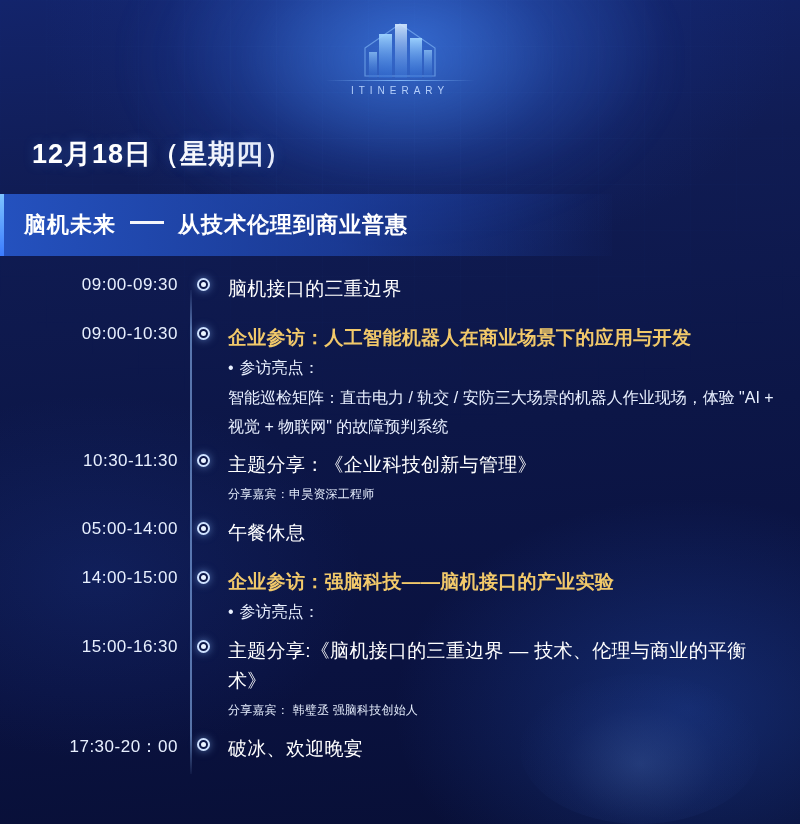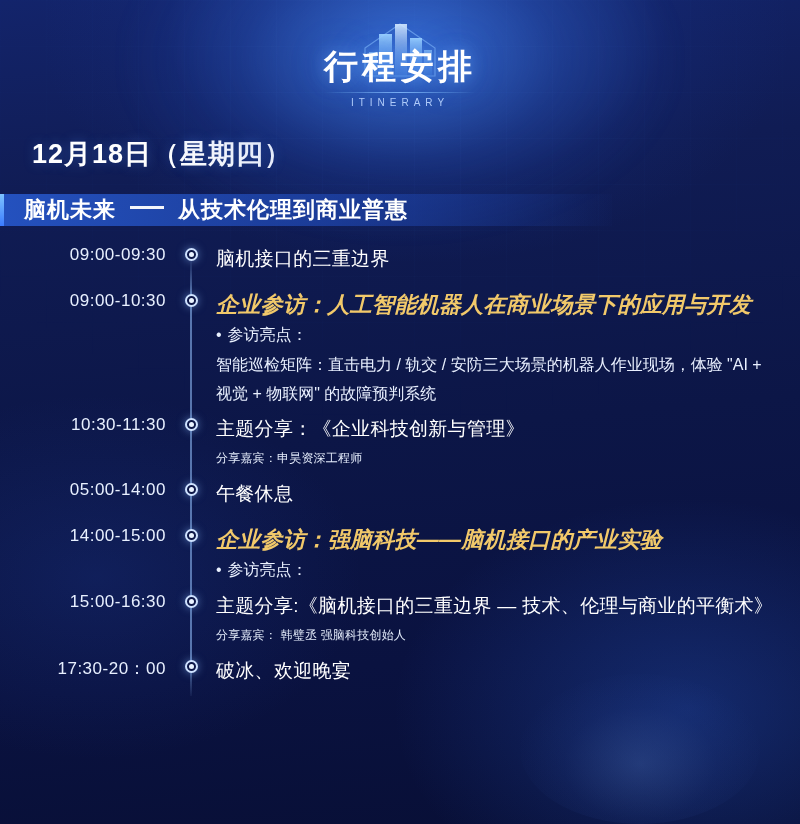--- a/index.html
+++ b/index.html
@@ -103,21 +103,21 @@
     font-size: 27px;
     font-weight: bold;
     color: #ffffff;
     letter-spacing: 1px;
     text-shadow: 0 0 12px rgba(80,150,255,0.35);
   }
 
   
   .theme-banner {
     margin: 22px 0 0 0;
-    height: 32px;
+    height: 62px;
     width: 612px;
     display: flex;
     align-items: center;
     padding-left: 24px;
     background: linear-gradient(90deg, rgba(38,86,200,0.92) 0%, rgba(30,68,170,0.75) 55%, rgba(20,42,120,0.05) 100%);
     position: relative;
   }
   .theme-banner::after {
     content: "";
     position: absolute;
@@ -158,22 +158,23 @@
     top: 16px;
     bottom: 26px;
     width: 2px;
     background: linear-gradient(180deg, rgba(150,195,255,0.05) 0%, rgba(150,195,255,0.55) 8%, rgba(150,195,255,0.55) 92%, rgba(150,195,255,0.05) 100%);
   }
   .row {
     position: relative;
     display: flex;
     align-items: flex-start;
     min-height: 40px;
-    padding: 0 0 0 0;
+    padding: 0 0 0 12px;
     margin-bottom: 6px;
+    margin-top: 9px;
   }
   .row .time {
     width: 166px;
     text-align: right;
     padding-right: 0;
     font-size: 17px;
     color: #e8f0ff;
     letter-spacing: 0.5px;
     flex: 0 0 166px;
     padding-top: 1px;
@@ -209,22 +210,21 @@
   }
   .title {
     font-size: 19px;
     color: #ffffff;
     line-height: 30px;
     letter-spacing: 0.3px;
   }
   .title.highlight {
     color: #f2c96a;
     font-weight: bold;
-    font-size: 22px;
-    font-style: italic;
+    font-size: 19px;
   }
   .sub {
     font-size: 12px;
     color: #e4ecfb;
     line-height: 29px;
     letter-spacing: 0.2px;
   }
   .bullet {
     font-size: 16px;
     color: #eaf1ff;
@@ -265,21 +265,20 @@
             </linearGradient>
           </defs>
           <polygon points="20,30 55,6 90,30 90,58 20,58" fill="none" stroke="#8fc6ff" stroke-width="1.2" opacity="0.55"></polygon>
           <rect x="34" y="16" width="13" height="44" fill="url(#gBld)"></rect>
           <rect x="50" y="6" width="12" height="54" fill="url(#gBld2)"></rect>
           <rect x="65" y="20" width="12" height="40" fill="url(#gBld)"></rect>
           <rect x="24" y="34" width="8" height="26" fill="url(#gBld)" opacity="0.7"></rect>
           <rect x="79" y="32" width="8" height="28" fill="url(#gBld)" opacity="0.7"></rect>
         </svg>
       </div>
-      <div class="logo-title">行程安排</div>
       <div class="logo-underline"></div>
       <div class="logo-sub">ITINERARY</div>
     </div>
   </div>
 
   <div class="date-line">12月18日（星期四）</div>
 
   <div class="theme-banner">
     <span class="theme-main">脑机未来</span>
     <span class="theme-dash"></span>

